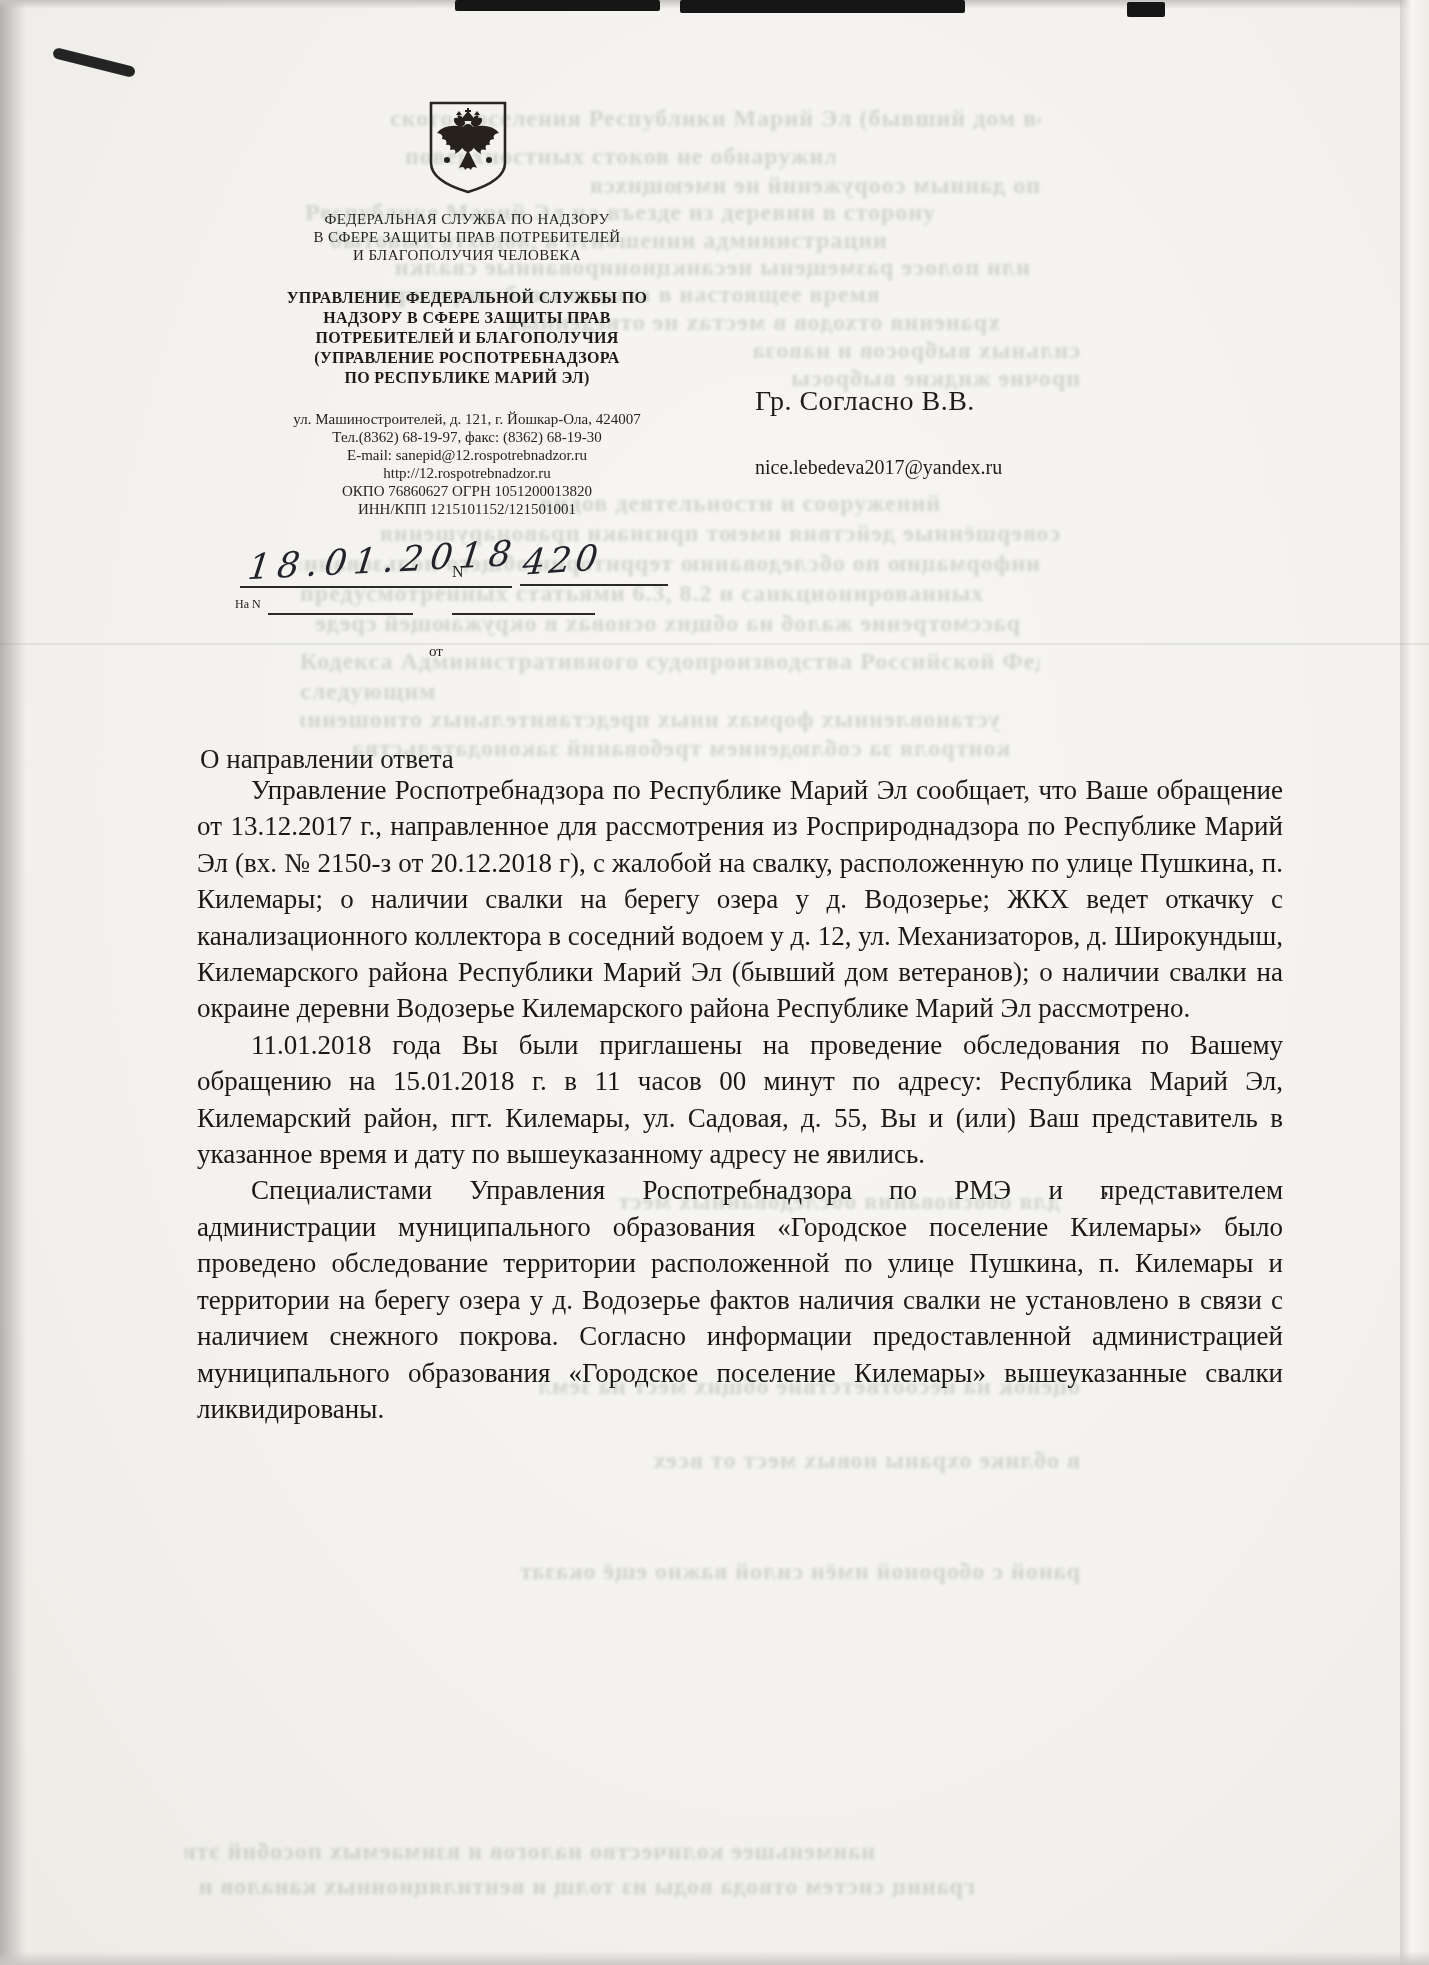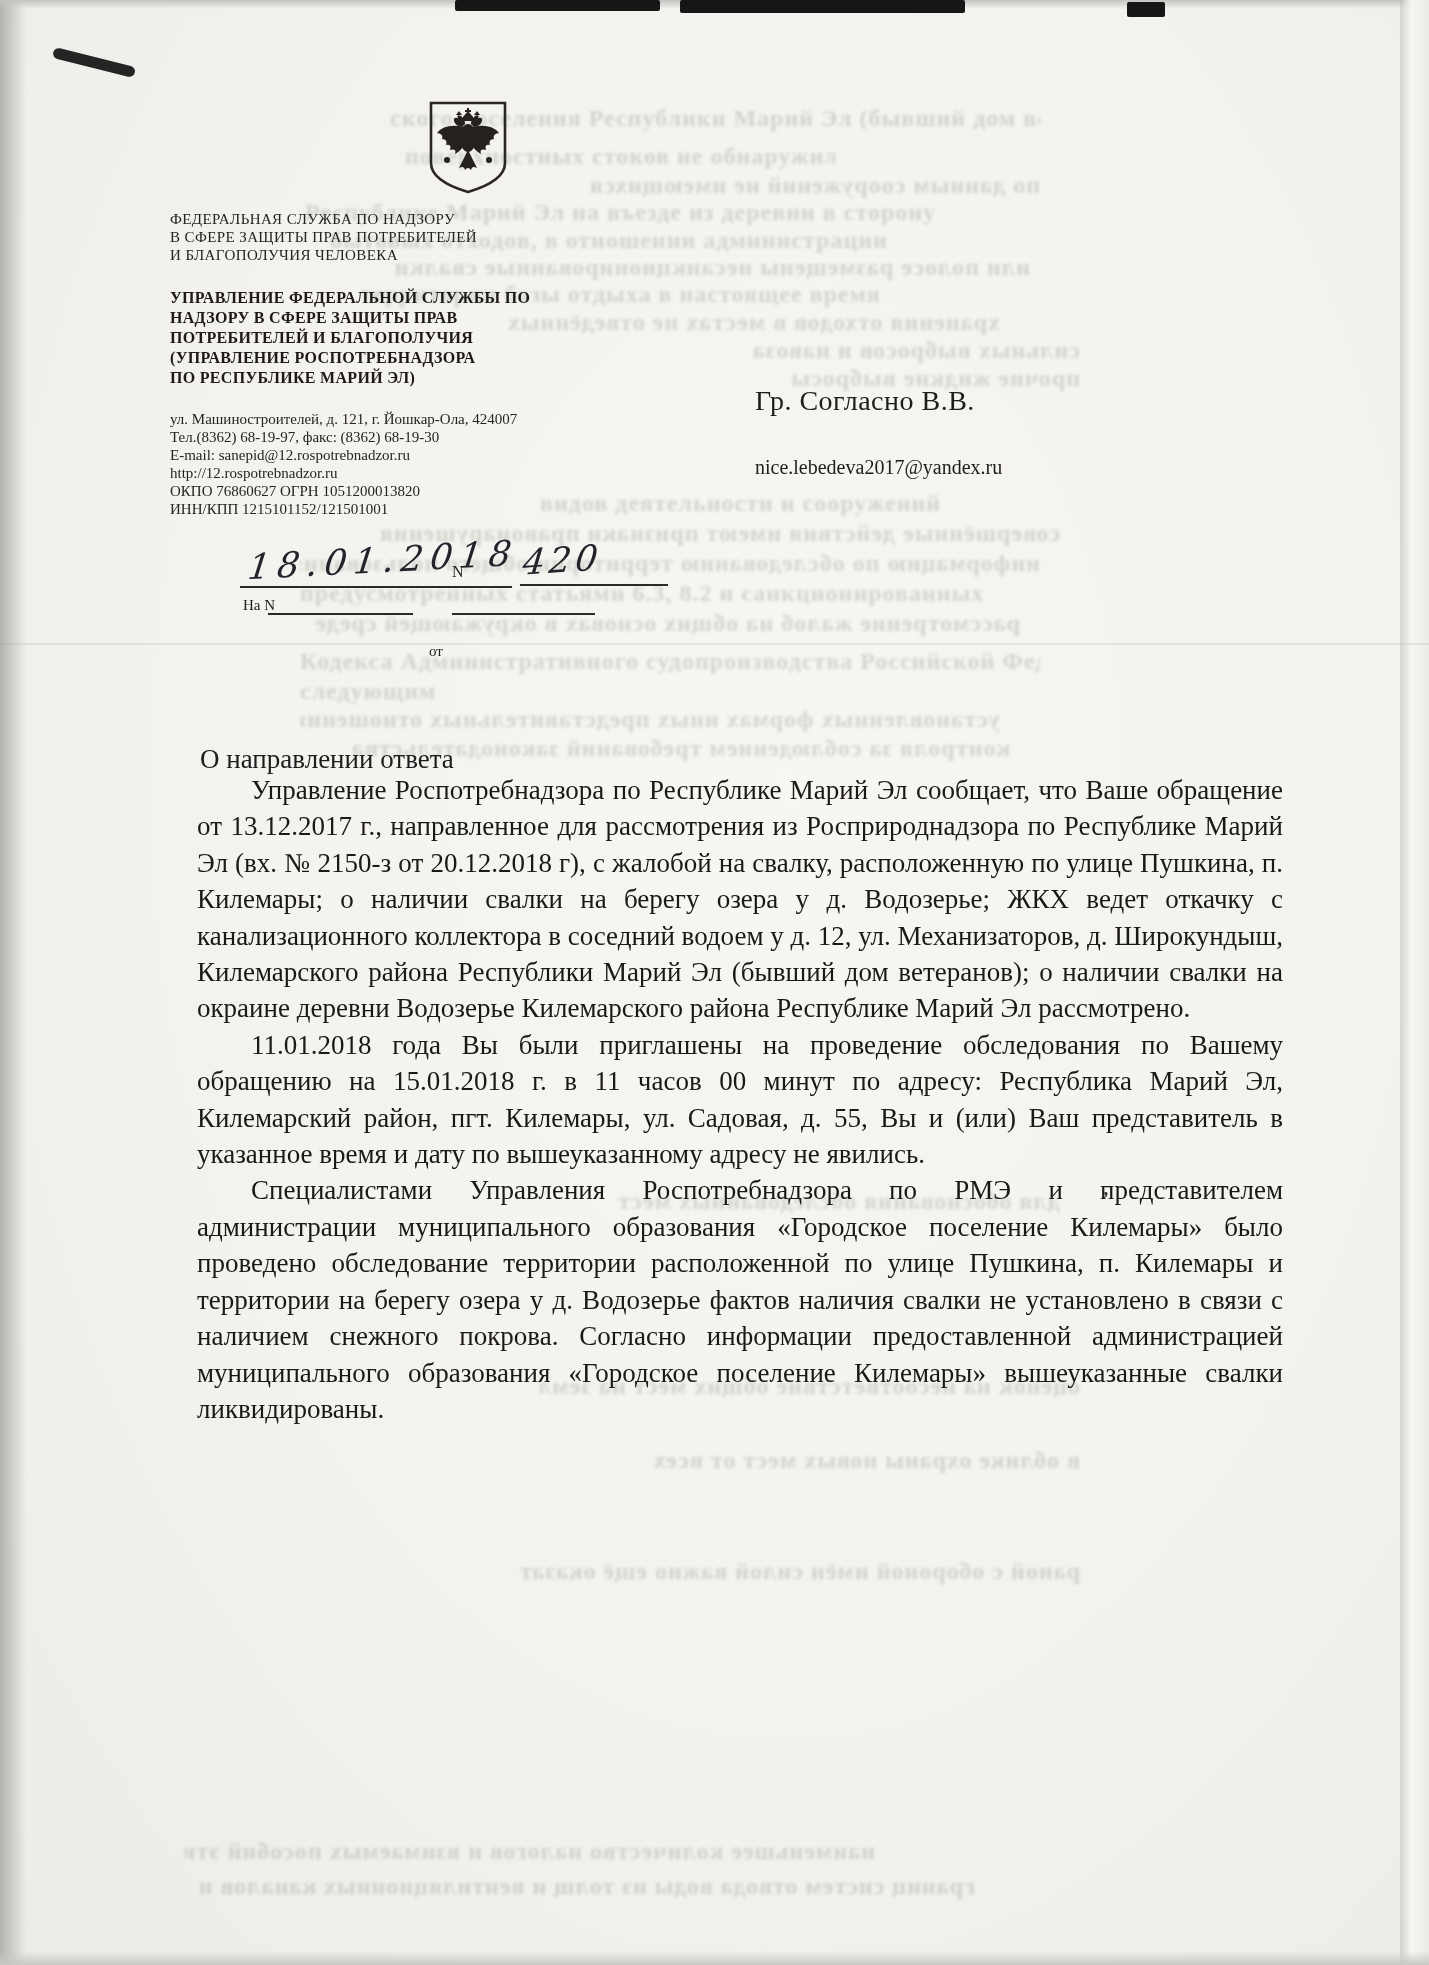--- a/index.html
+++ b/index.html
@@ -13,21 +13,21 @@
   
   #edge-left{left:0;top:0;width:26px;height:1965px;background:linear-gradient(to right,#b3b2ae,rgba(179,178,174,0));}
   #edge-top{left:0;top:0;width:1429px;height:9px;background:linear-gradient(to bottom,#c4c3bf,rgba(196,195,191,0));}
   #edge-right{left:1400px;top:0;width:29px;height:1965px;background:linear-gradient(to right,rgba(180,179,175,.45),#f6f5f1 40%,#eceae5);}
   #edge-bottom{left:0;top:1951px;width:1429px;height:14px;background:linear-gradient(to top,#c9c8c4,rgba(201,200,196,0));}
   #fold-line{left:0;top:643px;width:1429px;height:2px;background:rgba(140,140,132,.16);}
   
   .dash{background:#161616;border-radius:2px;}
   #corner-mark{left:52px;top:57px;width:84px;height:11px;background:#242424;border-radius:6px;transform:rotate(14deg);}
   
-  #letterhead{left:170px;top:210px;width:594px;text-align:left;}
+  #letterhead{left:170px;top:210px;width:594px;text-align:center;}
   .agency-top{font-size:15px;line-height:18px;letter-spacing:.4px;color:#262423;}
   .agency-bold{font-size:16px;line-height:20px;font-weight:bold;letter-spacing:.3px;color:#1d1a19;}
   .addr{font-size:15px;line-height:18px;color:#262423;}
   #agency-bold-block{margin-top:24px;}
   #addr-block{margin-top:22px;}
   
   #emblem{left:428px;top:100px;width:80px;height:96px;filter:blur(.35px);}
   
   .hand{font-family:"DejaVu Serif", serif;font-style:italic;color:#23232c;}
   #hw-date{left:248px;top:540px;font-size:35px;letter-spacing:7px;transform:rotate(-3deg) skewX(-10deg);}
@@ -141,21 +141,21 @@
       <div class="addr">ОКПО 76860627 ОГРН 1051200013820</div>
       <div class="addr">ИНН/КПП 1215101152/121501001</div>
     </div>
   </div>
 
   <div class="abs hand" id="hw-date">18.01.2018</div>
   <div class="abs" id="num-label">N</div>
   <div class="abs hand" id="hw-num">420</div>
   <div class="abs rule" id="rule-a"></div>
   <div class="abs rule" id="rule-b"></div>
-  <div class="abs" id="reply-label" style="font-size:15px;margin-left:8px;">На N</div>
+  <div class="abs" id="reply-label" style="font-size:12px;">На N</div>
   <div class="abs rule" id="rule-c"></div>
   <div class="abs" id="reply-from" style="font-size:15px;">от</div>
   <div class="abs rule" id="rule-d"></div>
 
   <div class="abs" id="recipient-name">Гр. Согласно В.В.</div>
   <div class="abs" id="recipient-email">nice.lebedeva2017@yandex.ru</div>
 
   <div class="abs" id="subject">О направлении ответа</div>
 
   <div class="abs" id="body-text">

